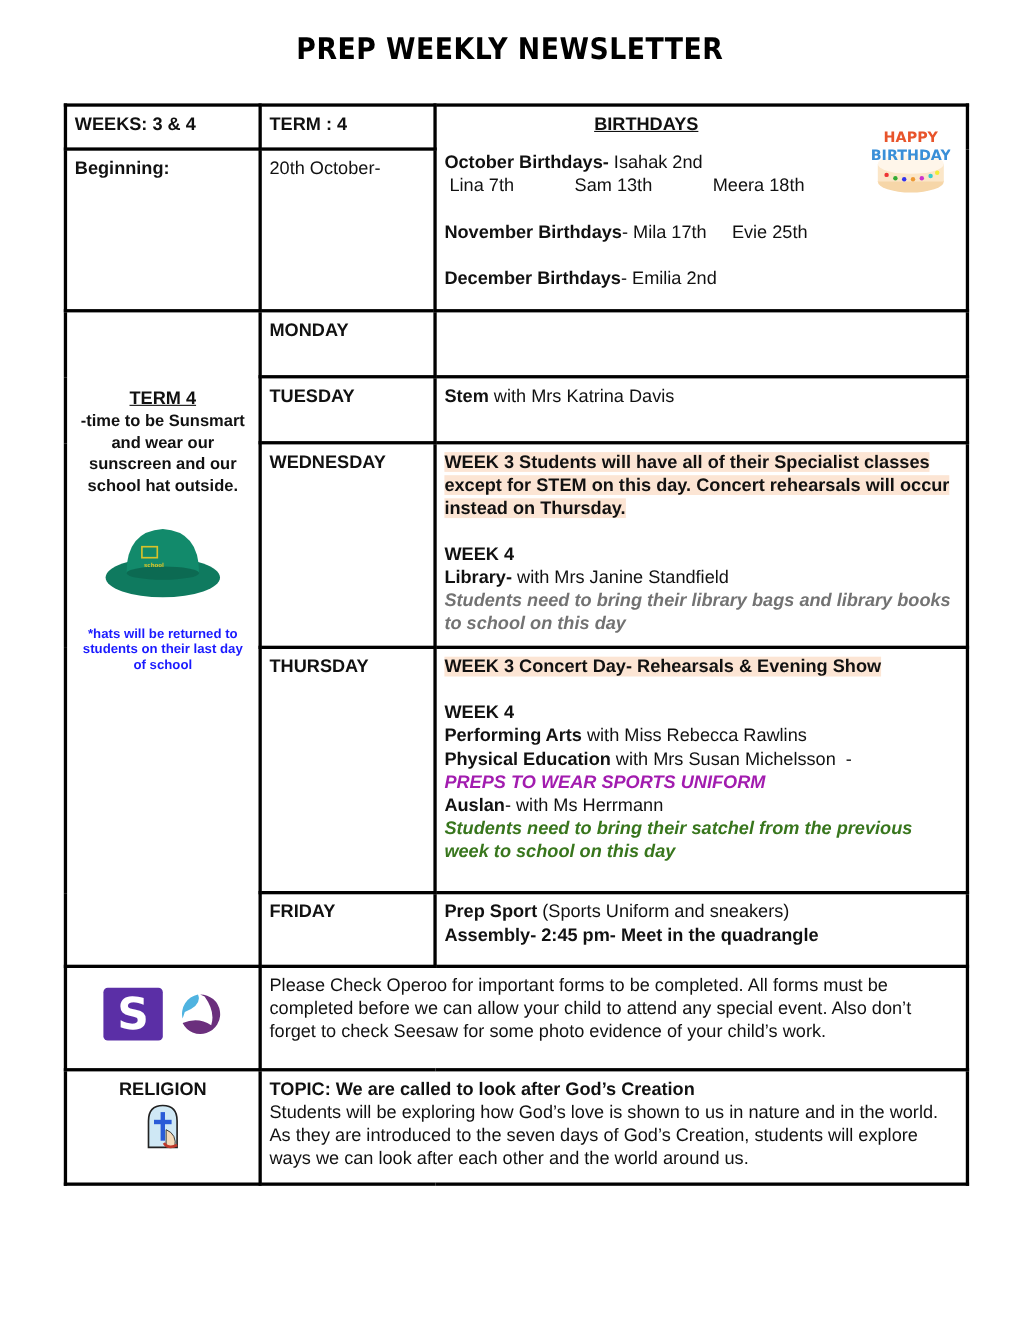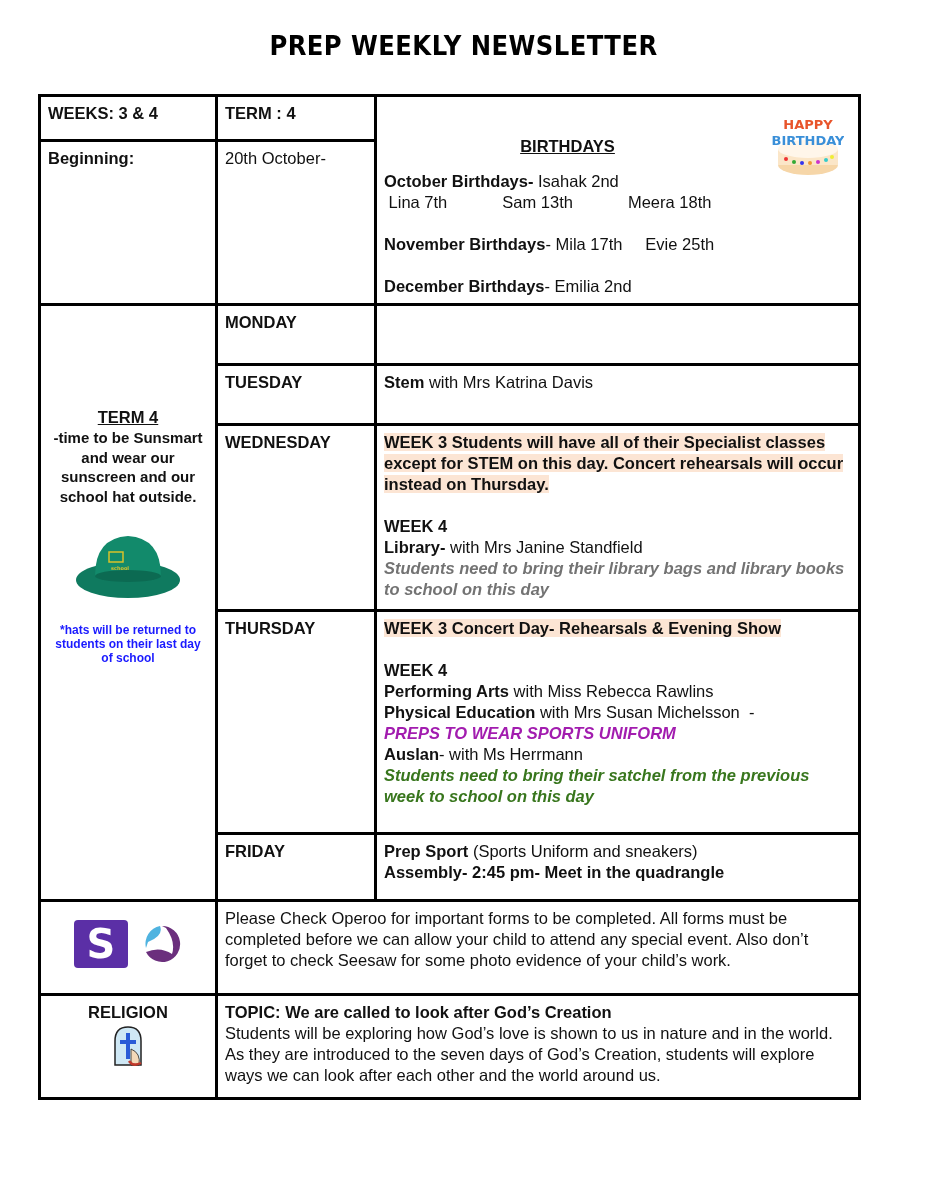--- a/index.html
+++ b/index.html
@@ -3,30 +3,30 @@
 <meta charset="utf-8">
 <style>
   html, body { margin: 0; padding: 0; background: #ffffff; }
   body { width: 927px; height: 1200px; position: relative; font-family: "Liberation Sans", sans-serif; color: #111; }
   .title {
     position: absolute; top: 30px; left: 0; width: 927px; text-align: center;
     font-family: "DejaVu Sans", sans-serif; font-weight: bold; font-size: 27px;
     letter-spacing: 0.5px; color: #000; transform: scaleX(0.9);
   }
   table.nl {
-    position: absolute; top: 94px; left: 38px; width: 820px;
+    position: absolute; top: 94px; left: 58px; width: 820px;
     border-collapse: collapse; table-layout: fixed;
   }
   table.nl td {
     border: 3px solid #000; vertical-align: top; padding: 6px 7px;
     font-size: 16.5px; line-height: 21px;
   }
   .b { font-weight: bold; }
   .center { text-align: center; }
-  .u { text-decoration: underline; margin-top: 33px; }
+  .u { text-decoration: underline; }
   .hl { background: #fce5d4; }
   .magenta { color: #737373; font-weight: bold; font-style: italic; }
   .blue-it { color: #a21caf; font-weight: bold; font-style: italic; }
   .green-it { color: #38761d; font-weight: bold; font-style: italic; }
   .hatnote { color: #1a1aff; font-weight: bold; font-size: 12px; line-height: 14px; }
   .gap { height: 21px; }
   .cake {
     position: absolute; right: 14px; top: 12px; width: 72px; height: 72px;
   }
   .bd-cell { position: relative; }

